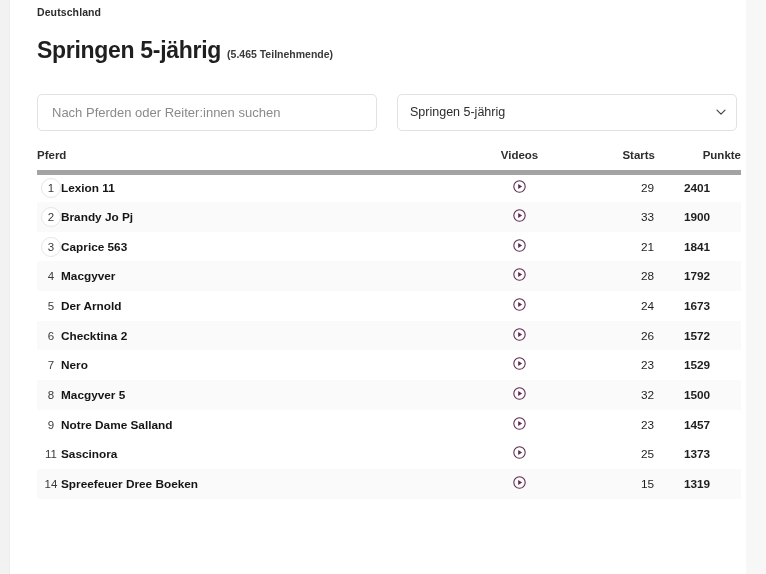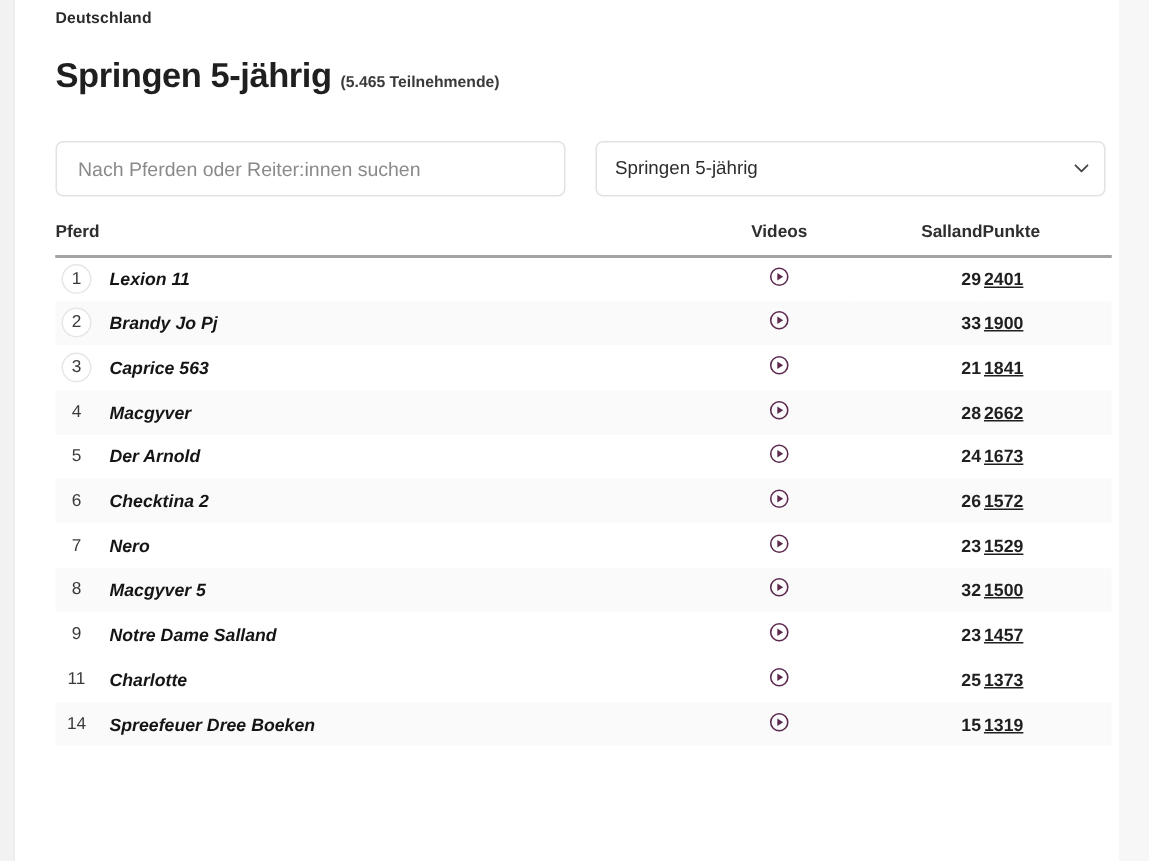--- a/index.html
+++ b/index.html
@@ -137,42 +137,42 @@
     margin: 18px 0 0 11px;
     width: 704px;
     border-collapse: collapse;
     table-layout: fixed;
   }
   .table thead th {
     font-size: 11.5px;
     font-weight: 700;
     color: #2e2e2e;
     padding: 0 0 9px 0;
-    border-bottom: 2px solid #a3a3a3;
+    border-bottom: 5px solid #a3a3a3;
     background: #ffffff;
   }
   th.col-horse   { width: 435px; text-align: left; padding-left: 4px; }
   th.col-videos  { width: 95px;  text-align: center; }
   th.col-starts  { width: 88px;  text-align: right; }
-  th.col-points  { width: 86px;  text-align: left; padding-right: 3px; }
+  th.col-points  { width: 86px;  text-align: right; padding-right: 3px; }
 
   .table tbody tr { height: 29.7px; }
   .table tbody tr.odd  { background: #ffffff; }
   .table tbody tr.even { background: #fafafa; }
 
   .table tbody td {
     font-size: 11.8px;
     color: #1f1f1f;
     vertical-align: middle;
     border: none;
   }
   td.c-horse { padding-left: 4px; }
   td.c-videos { text-align: center; }
-  td.c-starts { text-align: right; font-size: 11.5px; color: #6d6d6d; font-weight: bold; }
-  td.c-points { text-align: left; font-weight: 700; font-size: 12px; color: #1a1a1a; padding-right: 3px; text-decoration: underline; }
+  td.c-starts { text-align: right; font-size: 11.5px; color: #6d6d6d; }
+  td.c-points { text-align: center; font-weight: 700; font-size: 12px; color: #1a1a1a; padding-right: 3px; }
 
   .horse-cell {
     display: flex;
     align-items: center;
   }
   .rank {
     display: inline-flex;
     align-items: center;
     justify-content: center;
     width: 20px;
@@ -185,23 +185,21 @@
   }
   .rank.medal {
     border: 1px solid #e6e6e6;
     border-radius: 50%;
     background: #ffffff;
   }
   .horse-name {
     font-weight: 700;
     font-size: 11.8px;
     color: #151515;
-    margin-left: 12px;
     white-space: nowrap;
-    font-style: italic;
   }
 
   .play-icon {
     display: inline-flex;
     align-items: center;
     justify-content: center;
     width: 13px;
     height: 13px;
     cursor: pointer;
   }
@@ -236,21 +234,21 @@
           </svg>
         </span>
       </div>
     </div>
 
     <table class="table">
       <thead>
         <tr>
           <th class="col-horse">Pferd</th>
           <th class="col-videos">Videos</th>
-          <th class="col-starts">Salland</th>
+          <th class="col-starts">Starts</th>
           <th class="col-points">Punkte</th>
         </tr>
       </thead>
       <tbody id="table-body">
           <tr class="odd">
             <td class="c-horse">
               <div class="horse-cell">
                 <span class="rank medal">1</span>
                 <span class="horse-name">Lexion 11</span>
               </div>
@@ -303,21 +301,21 @@
                 <span class="horse-name">Macgyver</span>
               </div>
             </td>
             <td class="c-videos"><span class="play-icon">
                 <svg width="13" height="13" viewBox="0 0 16 16" xmlns="http://www.w3.org/2000/svg">
                   <circle cx="8" cy="8" r="7" fill="none" stroke="#5d2a4e" stroke-width="1.3"></circle>
                   <path d="M6.4 4.9 L11.2 8 L6.4 11.1 Z" fill="#5d2a4e"></path>
                 </svg>
               </span></td>
             <td class="c-starts">28</td>
-            <td class="c-points">2662</td>
+            <td class="c-points">1792</td>
           </tr>
           <tr class="odd">
             <td class="c-horse">
               <div class="horse-cell">
                 <span class="rank">5</span>
                 <span class="horse-name">Der Arnold</span>
               </div>
             </td>
             <td class="c-videos"><span class="play-icon">
                 <svg width="13" height="13" viewBox="0 0 16 16" xmlns="http://www.w3.org/2000/svg">
@@ -389,21 +387,21 @@
                   <path d="M6.4 4.9 L11.2 8 L6.4 11.1 Z" fill="#5d2a4e"></path>
                 </svg>
               </span></td>
             <td class="c-starts">23</td>
             <td class="c-points">1457</td>
           </tr>
           <tr class="odd">
             <td class="c-horse">
               <div class="horse-cell">
                 <span class="rank">11</span>
-                <span class="horse-name">Charlotte</span>
+                <span class="horse-name">Sascinora</span>
               </div>
             </td>
             <td class="c-videos"><span class="play-icon">
                 <svg width="13" height="13" viewBox="0 0 16 16" xmlns="http://www.w3.org/2000/svg">
                   <circle cx="8" cy="8" r="7" fill="none" stroke="#5d2a4e" stroke-width="1.3"></circle>
                   <path d="M6.4 4.9 L11.2 8 L6.4 11.1 Z" fill="#5d2a4e"></path>
                 </svg>
               </span></td>
             <td class="c-starts">25</td>
             <td class="c-points">1373</td>

